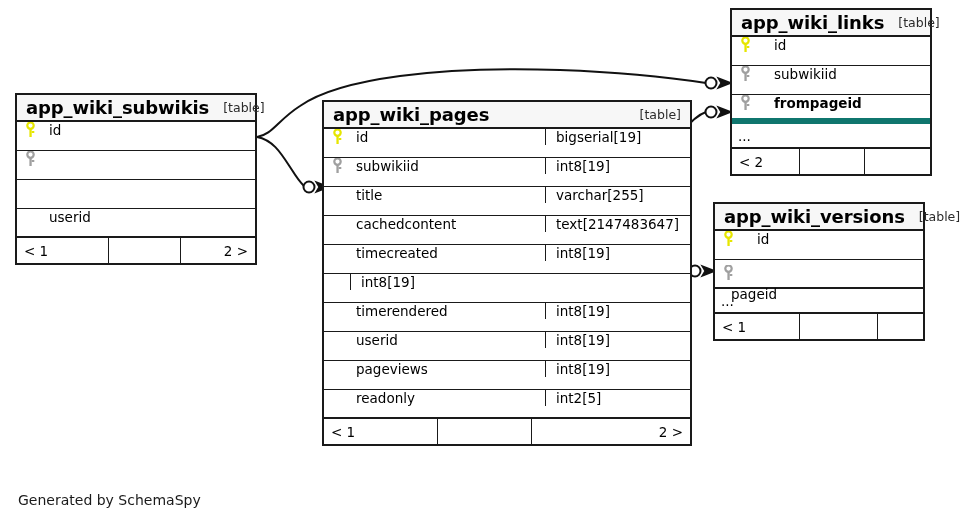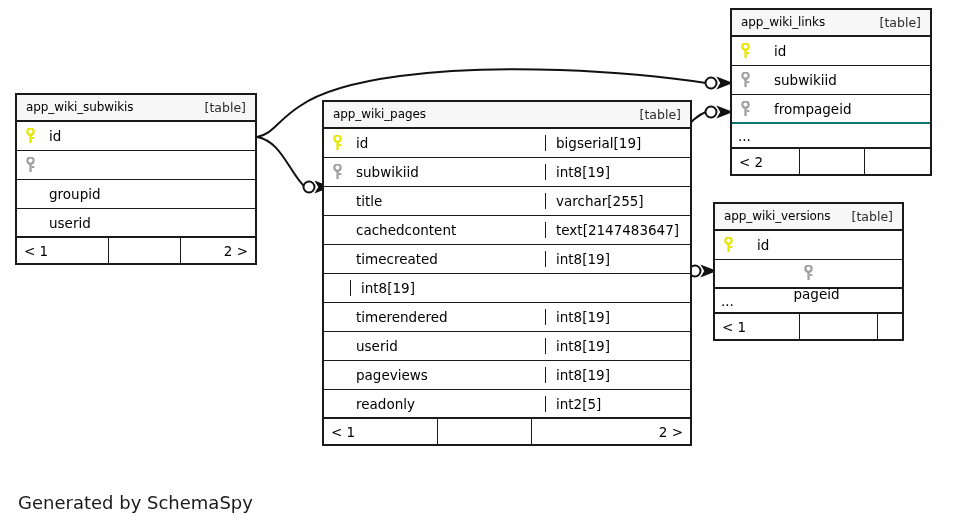--- a/index.html
+++ b/index.html
@@ -42,35 +42,35 @@
     display: flex;
     align-items: center;
     justify-content: space-between;
     background: #f7f7f7;
     border-bottom: 2px solid #1a1a1a;
     padding: 3px 9px 4px 9px;
     box-sizing: border-box;
     height: 27px;
   }
   .entity-name {
-    font-weight: normal;
-    font-size: 12px;
+    font-weight: bold;
+    font-size: 18px;
     letter-spacing: -0.1px;
     white-space: nowrap;
   }
   .entity-kind {
     font-size: 12.5px;
     color: #2b2b2b;
     margin-left: 14px;
     white-space: nowrap;
   }
 
   .row {
     display: flex;
-    align-items: center;
+    align-items: flex-start;
     border-bottom: 1px solid #1a1a1a;
     height: 29px;
     box-sizing: border-box;
   }
   .row:last-of-type { border-bottom: none; }
 
   .cell-name {
     display: flex;
     align-items: center;
     padding-left: 6px;
@@ -125,21 +125,21 @@
     padding: 0 7px;
   }
   .foot .fcell:last-child { border-right: none; }
   .foot .fcell.left  { justify-content: flex-start; }
   .foot .fcell.right { justify-content: flex-end; }
 
   .footnote {
     position: absolute;
     left: 18px;
     top: 492px;
-    font-size: 18px;
+    font-size: 14px;
     color: #1a1a1a;
   }
 </style>
 </head>
 <body>
 
 <div id="diagram">
 
   <svg id="edges" viewBox="0 0 965 523" width="965" height="523">
     <g fill="none" stroke="#111111" stroke-width="2">
@@ -195,23 +195,20 @@
         <svg width="9" height="16" viewBox="0 0 9 16">
             <circle cx="4.5" cy="3.6" r="3.2" fill="none" stroke="#a0a0a0" stroke-width="2.2"></circle>
             <rect x="3.4" y="6" width="2.3" height="9" fill="#a0a0a0"></rect>
             <rect x="5.7" y="9" width="2.6" height="2" fill="#a0a0a0"></rect>
           </svg>
       </span>
     </div>
 
     <div class="row">
       <span class="keyslot empty"></span>
-      <span class="cell-name">
-          <span class="col-label">groupid</span>
-        </span>
     </div>
 
     <div class="row" style="border-bottom:2px solid #1a1a1a;">
       <span class="keyslot empty"></span>
       <span class="cell-name">
           <span class="col-label">userid</span>
         </span>
     </div>
 
     <div class="foot" style="border-top:none;">
@@ -348,21 +345,21 @@
             <circle cx="4.5" cy="3.6" r="3.2" fill="none" stroke="#a0a0a0" stroke-width="2.2"></circle>
             <rect x="3.4" y="6" width="2.3" height="9" fill="#a0a0a0"></rect>
             <rect x="5.7" y="9" width="2.6" height="2" fill="#a0a0a0"></rect>
           </svg>
       </span>
       <span class="cell-name" style="padding-left:16px;">
           <span class="col-label">subwikiid</span>
         </span>
     </div>
 
-    <div class="row" style="border-bottom:2px solid #0f766e;">
+    <div class="row" style="border-bottom:6px solid #0f766e;font-weight:bold;">
       <span class="keyslot">
         <svg width="9" height="16" viewBox="0 0 9 16">
             <circle cx="4.5" cy="3.6" r="3.2" fill="none" stroke="#a0a0a0" stroke-width="2.2"></circle>
             <rect x="3.4" y="6" width="2.3" height="9" fill="#a0a0a0"></rect>
             <rect x="5.7" y="9" width="2.6" height="2" fill="#a0a0a0"></rect>
           </svg>
       </span>
       <span class="cell-name" style="padding-left:16px;">
           <span class="col-label">frompageid</span>
         </span>
@@ -370,21 +367,21 @@
 
     <div class="row ellipsis" style="border-bottom:2px solid #1a1a1a;">...</div>
 
     <div class="foot" style="border-top:none;">
       <span class="fcell left" style="flex:0 0 68px;">&lt; 2</span>
       <span class="fcell" style="flex:0 0 65px;"></span>
       <span class="fcell" style="flex:1 1 auto;"></span>
     </div>
   </div>
 
-  <div class="entity" style="left:713px; top:202px; width:191px;">
+  <div class="entity" style="left:713px; top:202px; width:212px;">
     <div class="entity-title">
       <span class="entity-name">app_wiki_versions</span>
       <span class="entity-kind">[table]</span>
     </div>
 
     <div class="row">
       <span class="keyslot">
         <svg width="9" height="16" viewBox="0 0 9 16">
             <circle cx="4.5" cy="3.6" r="3.2" fill="none" stroke="#e6e600" stroke-width="2.2"></circle>
             <rect x="3.4" y="6" width="2.3" height="9" fill="#e6e600"></rect>

